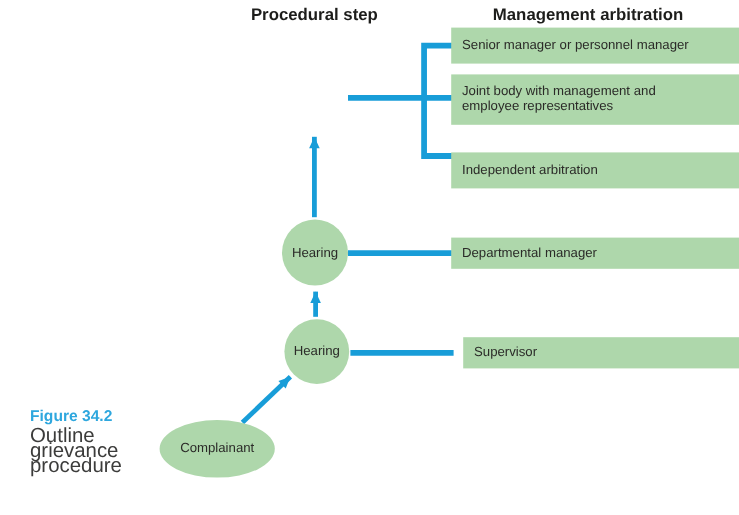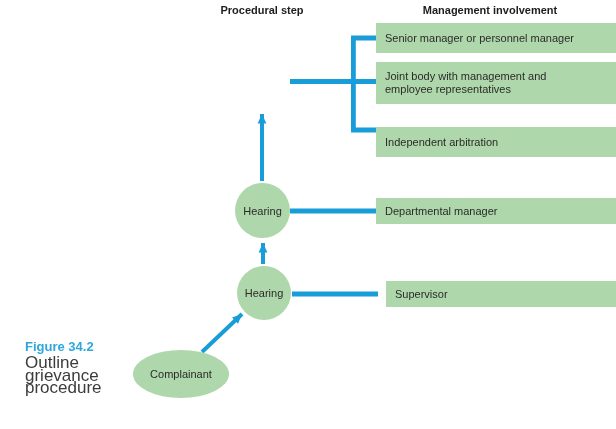--- a/index.html
+++ b/index.html
@@ -8,21 +8,21 @@
     width: 616px;
     height: 429px;
     background: #ffffff;
     font-family: "Liberation Sans", "DejaVu Sans", sans-serif;
     overflow: hidden;
   }
   .col-header {
     position: absolute;
     top: 4px;
     transform: translateX(-50%);
-    font-size: 11px;
+    font-size: 14px;
     font-weight: bold;
     color: var(--heading);
     white-space: nowrap;
   }
   .node {
     position: absolute;
     background: var(--green);
     border-radius: 50%;
     display: flex;
     align-items: center;
@@ -68,21 +68,21 @@
     color: #3c3c3b;
     max-width: 64px;
   }
 </style>
 </head>
 <body>
 
 <div id="figure">
 
   <div class="col-header" style="left:262px;">Procedural step</div>
-  <div class="col-header" style="left:490px;">Management involvement</div>
+  <div class="col-header" style="left:490px;">Management arbitration</div>
 
   <svg id="connectors" width="616" height="429" viewBox="0 0 616 429">
     <defs>
       <marker id="ah" markerUnits="strokeWidth" markerWidth="2.8" markerHeight="2.6" refX="2.4" refY="1.1" orient="auto" style="overflow:visible;">
         <path d="M0,0 L2.4,1.1 L0,2.2 Z" style="fill: var(--blue);"></path>
       </marker>
     </defs>
 
     <path class="conn" d="M290 81.5 H378"></path>
 

